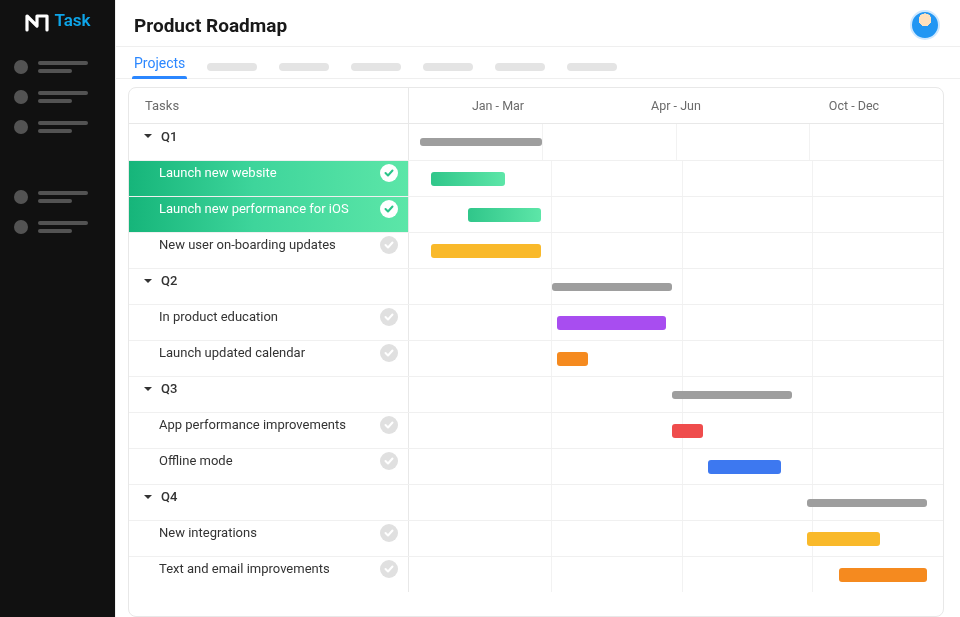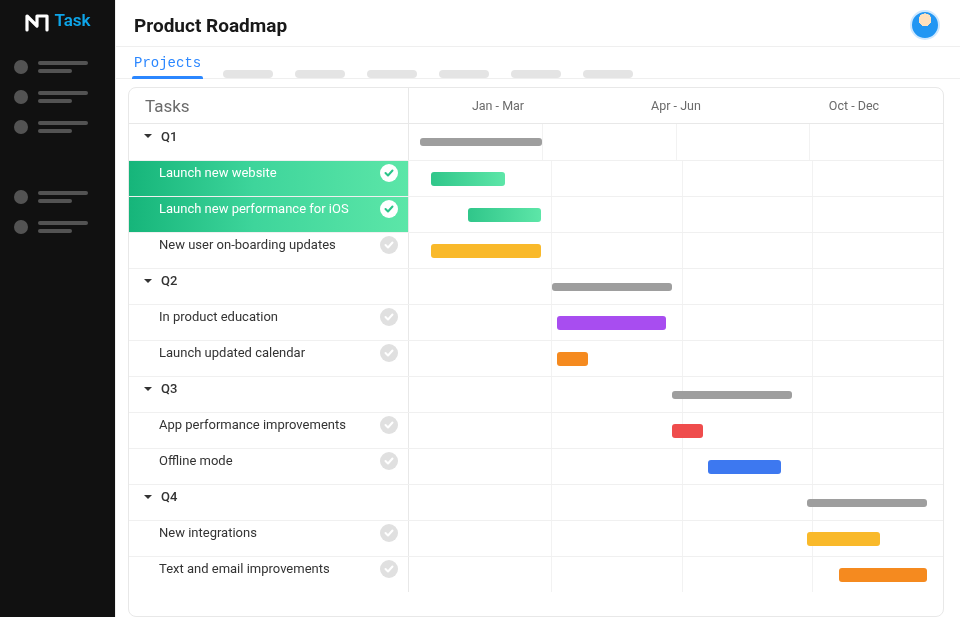--- a/index.html
+++ b/index.html
@@ -20,32 +20,32 @@
   .nav-bar.long { width: 50px; }
   .nav-bar.short { width: 34px; }
   .nav-group-gap { height: 24px; }
 
   
   .main { flex: 1; display: flex; flex-direction: column; border-left: 1px solid #eee; }
   .header { display: flex; align-items: center; justify-content: space-between; padding: 10px 20px 6px 18px; border-bottom: 1px solid #efefef; }
   .header h1 { font-size: 19px; font-weight: 700; color: #191919; }
   .avatar { width: 30px; height: 30px; border-radius: 50%; background: radial-gradient(circle at 50% 30%, #ffe0bd 0 28%, #2196f3 29% 100%); border: 2px solid #cfe8ff; }
 
-  .tabs { display: flex; align-items: flex-end; gap: 22px; padding: 8px 18px 0 18px; border-bottom: 1px solid #efefef; font-family: Liberation Mono, monospace; }
+  .tabs { display: flex; align-items: center; gap: 22px; padding: 8px 18px 0 18px; border-bottom: 1px solid #efefef; }
   .tab { font-size: 14px; color: #616161; padding-bottom: 7px; position: relative; cursor: pointer; }
   .tab.active { color: #2b87ff; }
   .tab.active::after { content: ""; position: absolute; left: -2px; right: -2px; bottom: -1px; height: 3px; background: #2b87ff; border-radius: 2px 2px 0 0; }
   .tab-placeholder { width: 50px; height: 8px; background: #e4e4e4; border-radius: 4px; }
 
   .board { flex: 1; padding: 8px 16px 0 12px; }
   .board-inner { border: 1px solid #e8e8e8; border-radius: 8px; overflow: hidden; height: 100%; background: #fff; }
 
   .grid { display: flex; flex-direction: column; height: 100%; }
   .grid-head { display: flex; height: 36px; border-bottom: 1px solid #e8e8e8; }
-  .col-tasks { width: 280px; border-right: 1px solid #e8e8e8; display: flex; align-items: center; font-size: 17px; color: #6b6b6b; padding-left: 16px; }
+  .col-tasks { width: 280px; border-right: 1px solid #e8e8e8; display: flex; align-items: center; font-size: 13px; color: #6b6b6b; padding-left: 16px; }
   .col-months { flex: 1; display: flex; }
   .month { flex: 1; display: flex; align-items: center; justify-content: center; font-size: 12.5px; color: #6b6b6b; position: relative; }
 
   .grid-body { flex: 1; overflow: hidden; position: relative; }
   .row { display: flex; height: 36px; }
   .row + .row { border-top: 1px solid #f0f0f0; gap: 12px; }
 
   .task-cell { width: 280px; border-right: 1px solid #e8e8e8; display: flex; align-items: center; font-size: 13px; color: #333; padding: 0 10px 12px 14px; position: relative; }
   .task-cell.group { font-weight: 500; }
   .task-cell.group .chev { margin-right: 8px; color: #333; }

